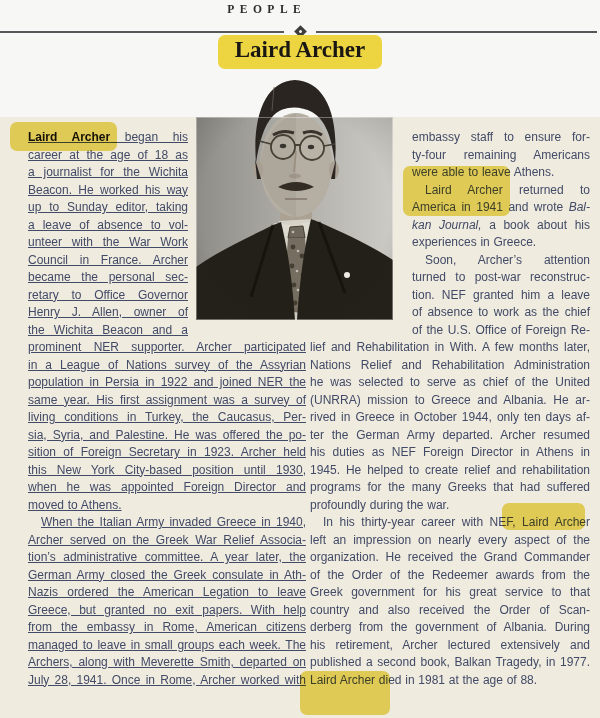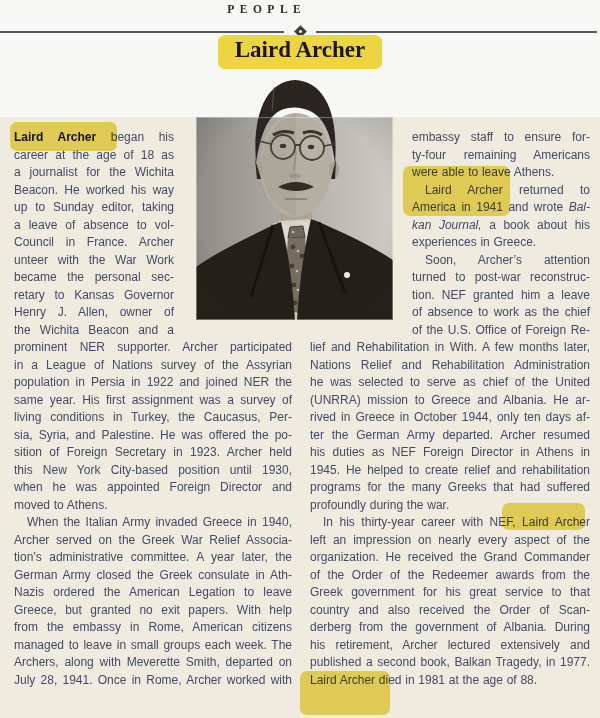--- a/index.html
+++ b/index.html
@@ -12,21 +12,21 @@
   .rule{position:absolute;top:31px;left:0;width:597px;height:1.5px;background:#55575b;}
   .orn-wrap{position:absolute;top:23px;left:284px;width:32px;height:17px;background:#f7f7f5;
             display:flex;align-items:center;justify-content:center;}
   .orn{width:9px;height:9px;background:#3e3e3c;transform:rotate(45deg);position:relative;}
   .orn::after{content:"";position:absolute;inset:3px;background:#f7f7f5;border-radius:50%;}
   .title-wrap{position:absolute;top:35px;left:0;width:600px;text-align:center;}
   .title{display:inline-block;background:#edd441;border-radius:7px;padding:2px 17px 6px;
          font-family:"Liberation Serif",serif;font-weight:bold;font-size:23px;color:#1a1713;}
   .col{position:absolute;top:129px;font-size:12px;line-height:17.5px;color:#414a66;
        word-spacing:0.4px;}
-  #col-left{left:14px;width:278px;}
+  #col-left{left:28px;width:278px;text-decoration:underline;}
   #col-right{left:310px;width:280px;}
   .ln{height:17.5px;text-align:justify;text-align-last:justify;white-space:nowrap;}
   .ln.end{text-align-last:left;}
   .ln.ind{text-indent:13px;}
   #col-left .nw{width:160px;}
   #col-right .nw{width:178px;margin-left:102px;}
   .wd{width:100%;}
   .b{font-weight:bold;color:#16130e;}
   .i{font-style:italic;}
   .hl{position:absolute;background:#e9d23a;opacity:0.8;mix-blend-mode:multiply;
@@ -141,24 +141,24 @@
     </g>
   </svg>
 
   <div class="col" id="col-left">
       <div class="ln nw"><span class="b">Laird Archer</span><span> began his</span></div>
       <div class="ln nw"><span>career at the age of 18 as</span></div>
       <div class="ln nw"><span>a journalist for the Wichita</span></div>
       <div class="ln nw"><span>Beacon. He worked his way</span></div>
       <div class="ln nw"><span>up to Sunday editor, taking</span></div>
       <div class="ln nw"><span>a leave of absence to vol-</span></div>
+      <div class="ln nw"><span>unteer with the War Work</span></div>
       <div class="ln nw"><span>Council in France. Archer</span></div>
-      <div class="ln nw"><span>unteer with the War Work</span></div>
       <div class="ln nw"><span>became the personal sec-</span></div>
-      <div class="ln nw"><span>retary to Kansas Governor</span></div>
+      <div class="ln nw"><span>retary to Office Governor</span></div>
       <div class="ln nw"><span>Henry J. Allen, owner of</span></div>
       <div class="ln nw"><span>the Wichita Beacon and a</span></div>
       <div class="ln wd"><span>prominent NER supporter. Archer participated</span></div>
       <div class="ln wd"><span>in a League of Nations survey of the Assyrian</span></div>
       <div class="ln wd"><span>population in Persia in 1922 and joined NER the</span></div>
       <div class="ln wd"><span>same year. His first assignment was a survey of</span></div>
       <div class="ln wd"><span>living conditions in Turkey, the Caucasus, Per-</span></div>
       <div class="ln wd"><span>sia, Syria, and Palestine. He was offered the po-</span></div>
       <div class="ln wd"><span>sition of Foreign Secretary in 1923. Archer held</span></div>
       <div class="ln wd"><span>this New York City-based position until 1930,</span></div>

